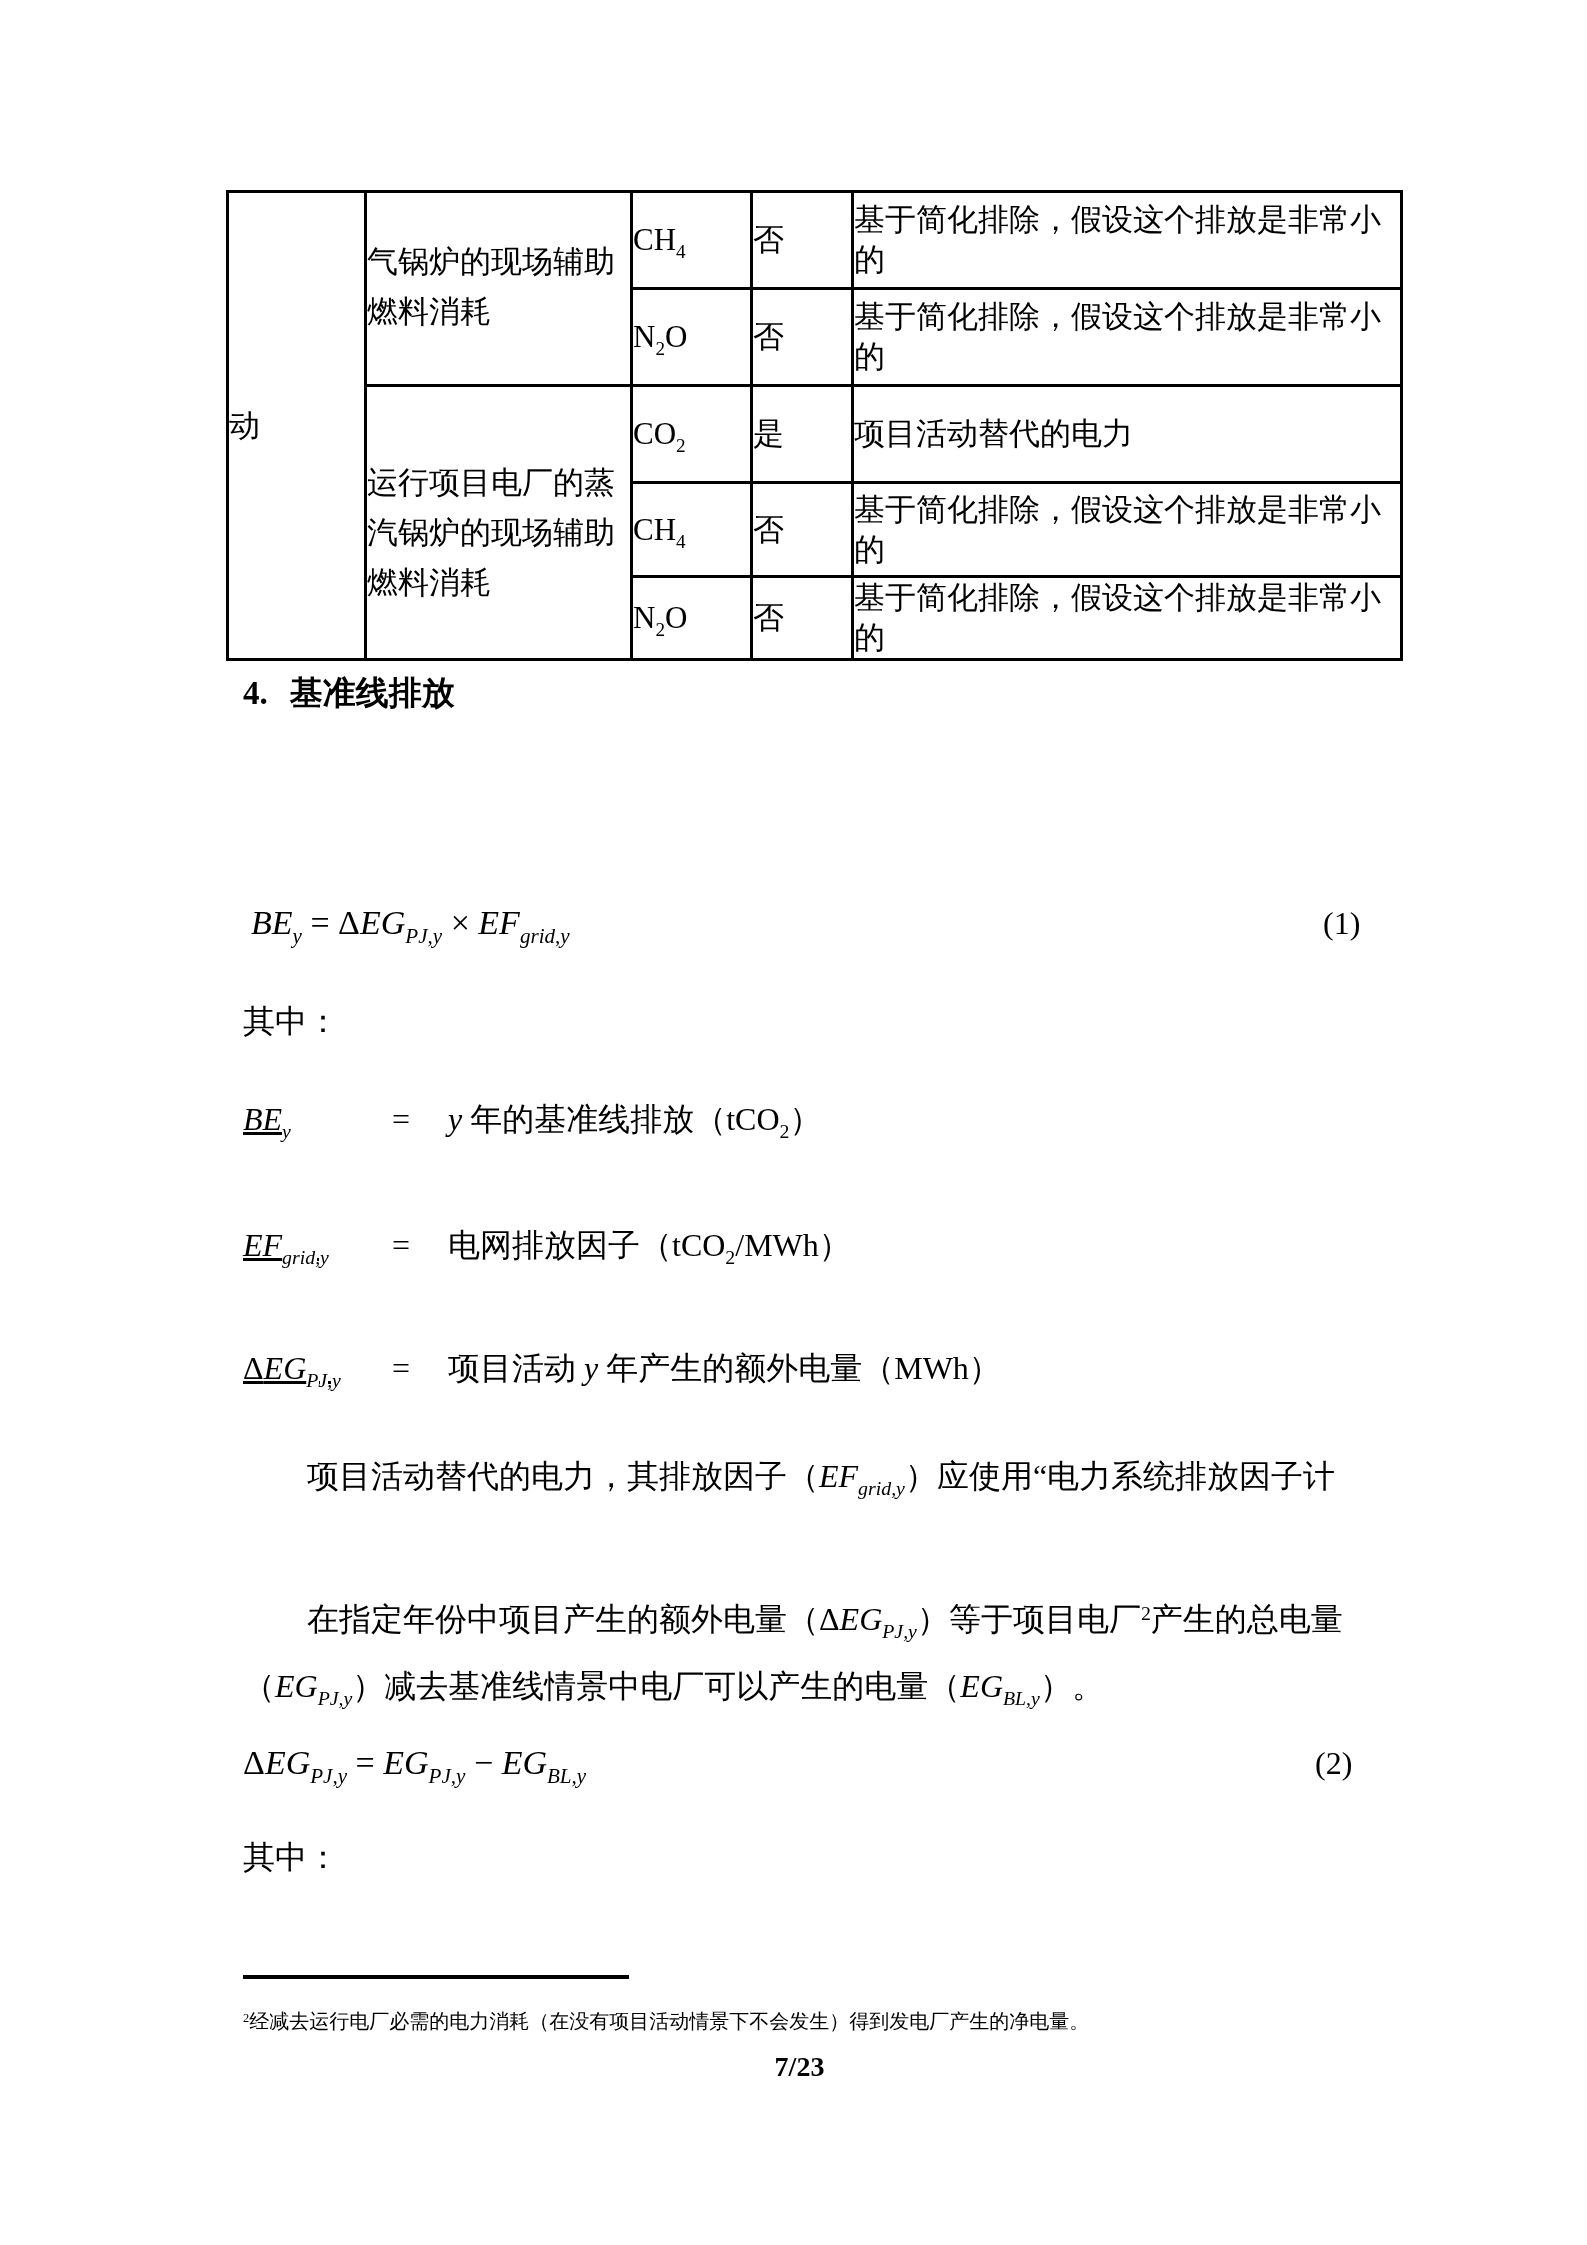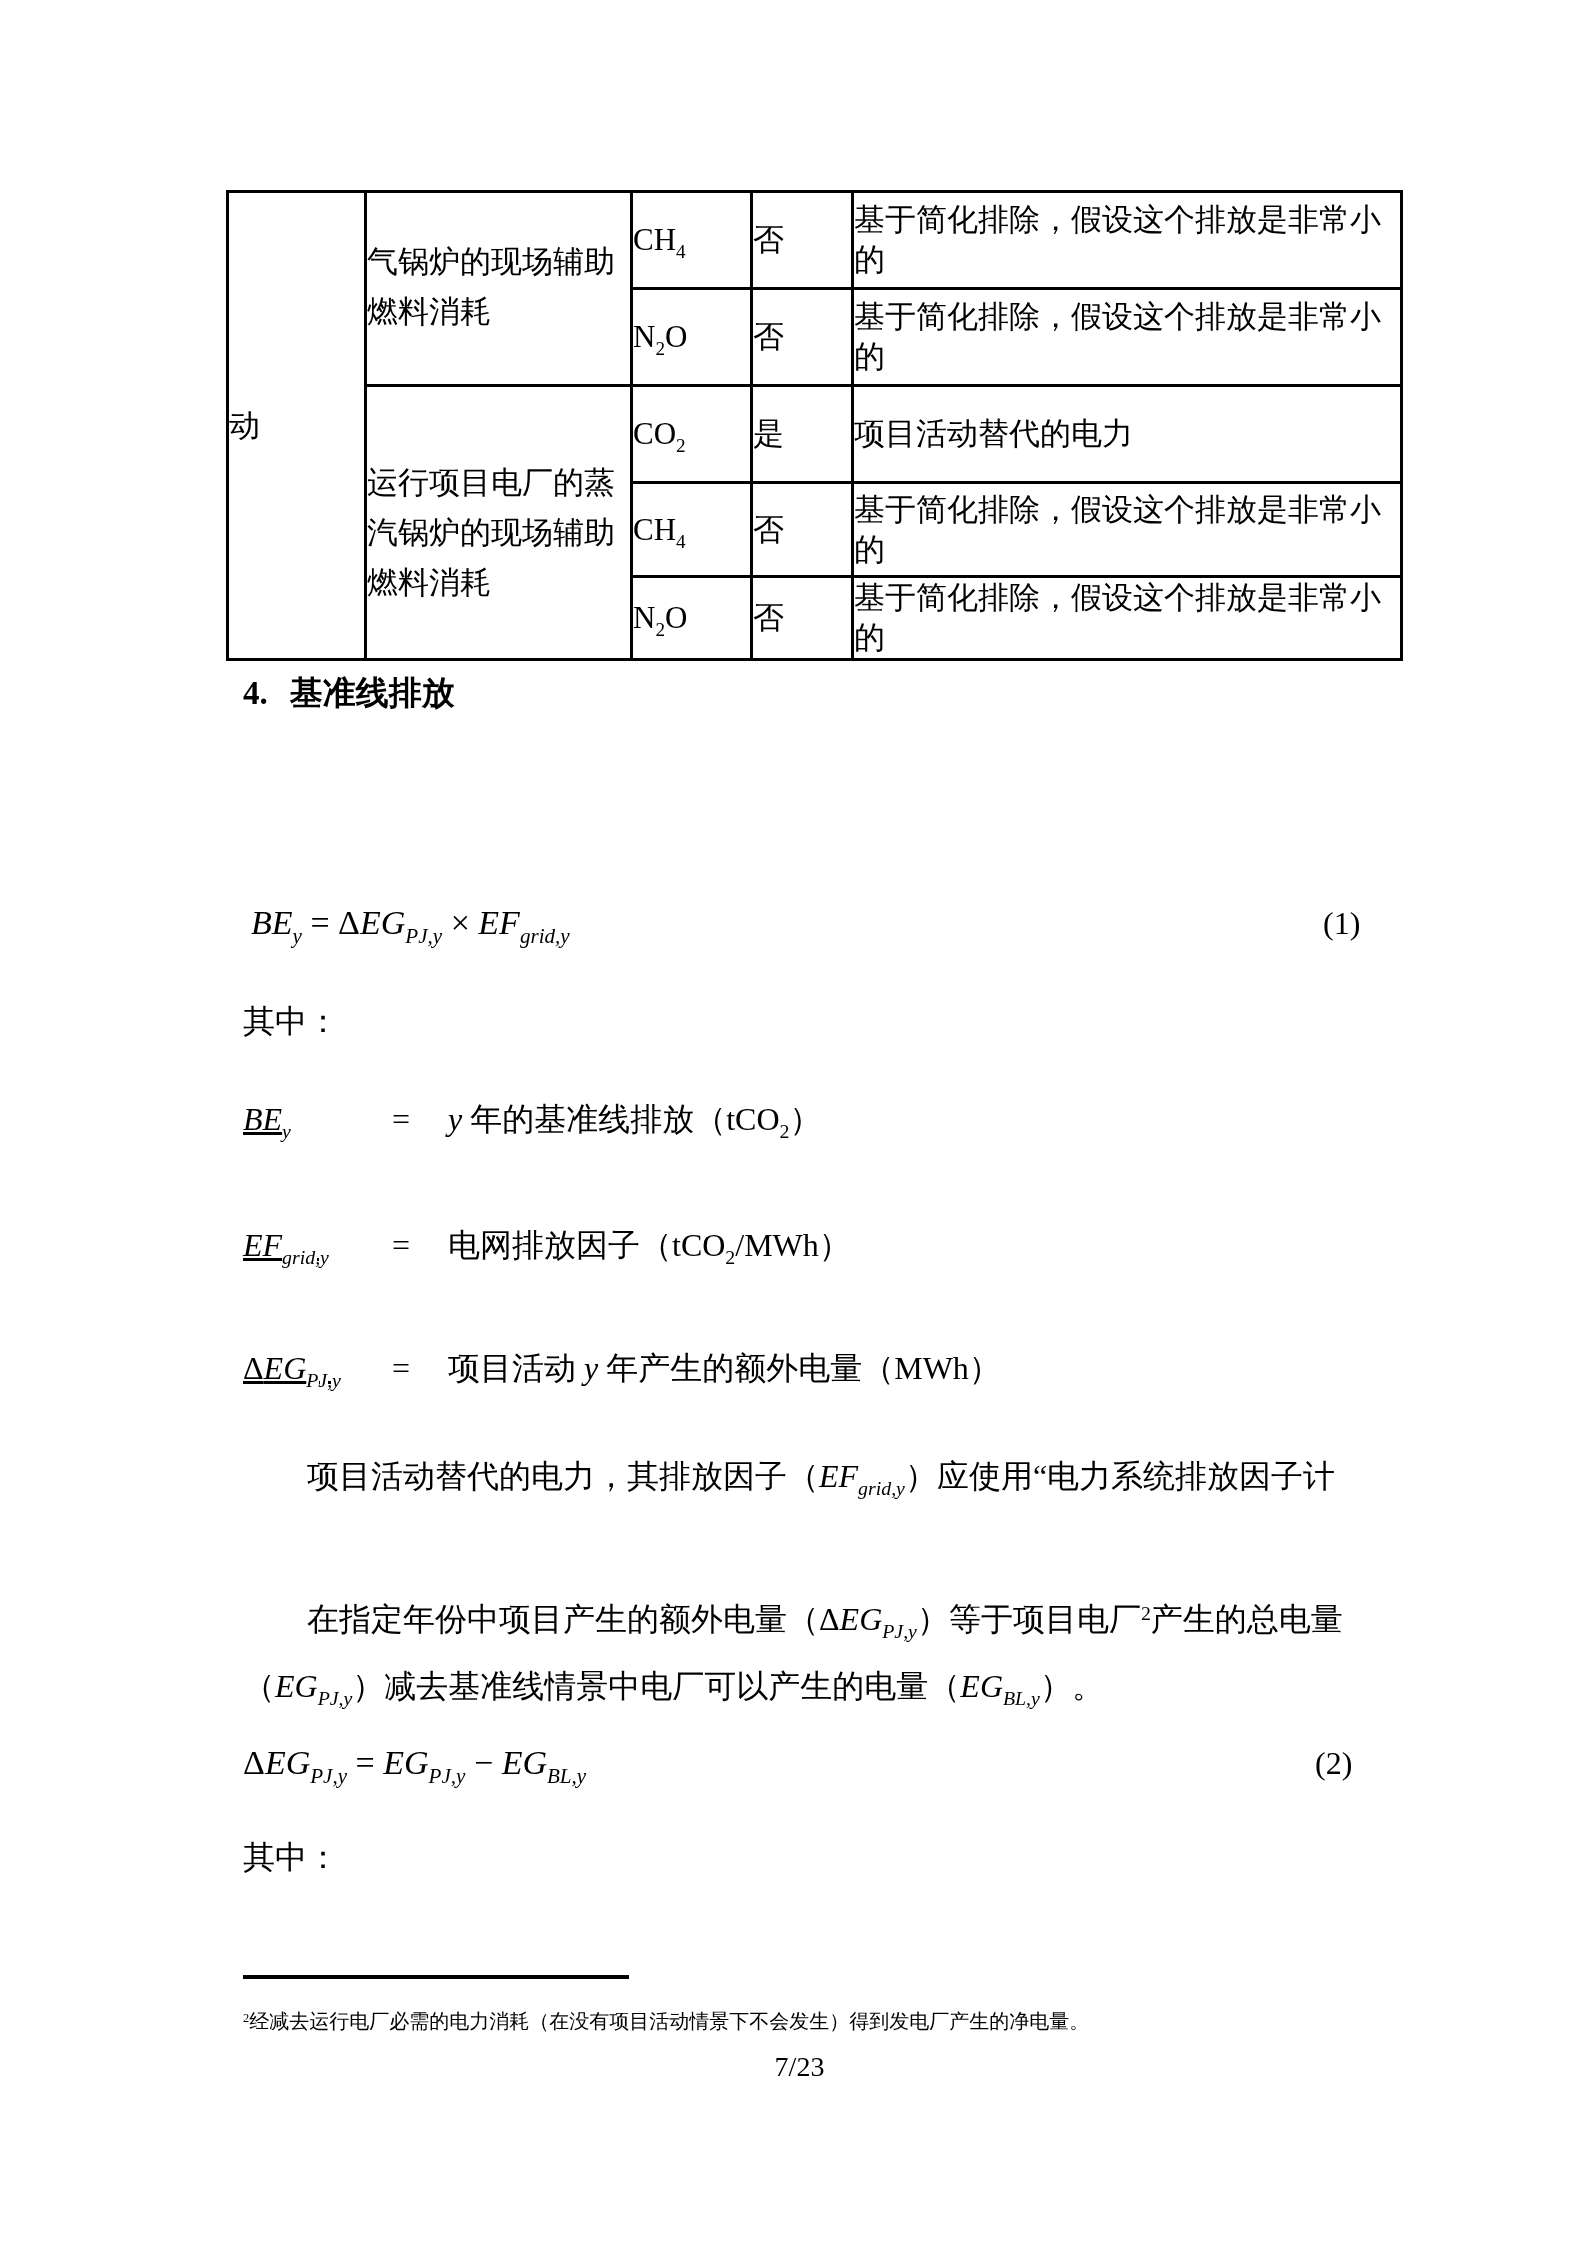--- a/index.html
+++ b/index.html
@@ -46,21 +46,21 @@
   #where1{top:1000px;} #where2{top:1836px;}
 
   .defrow{position:absolute;left:243px;width:1130px;height:64px;font-size:32px;line-height:46px;}
   #def1{top:1096px;} #def2{top:1222px;} #def3{top:1345px;}
   .def-var{position:absolute;left:0;top:0;white-space:nowrap;text-decoration:underline;}
   .def-eq{position:absolute;left:149px;top:0;}
   .def-desc{position:absolute;left:205px;top:0;white-space:nowrap;}
 
   .footrule{position:absolute;left:243px;top:1975px;width:386px;height:4px;background:#000;}
   .footnote{position:absolute;left:243px;top:2001px;font-size:20px;line-height:40px;white-space:nowrap;}
-  .pageno{position:absolute;left:12px;right:0;top:2051px;text-align:center;font-size:28px;font-weight:normal;}
+  .pageno{position:absolute;left:12px;right:0;top:2051px;text-align:center;font-size:28px;font-weight:bold;}
 </style>
 </head>
 <body>
 
 <div class="page">
 
   <table class="src">
     <colgroup>
       <col style="width:138px">
         <col style="width:266px">

